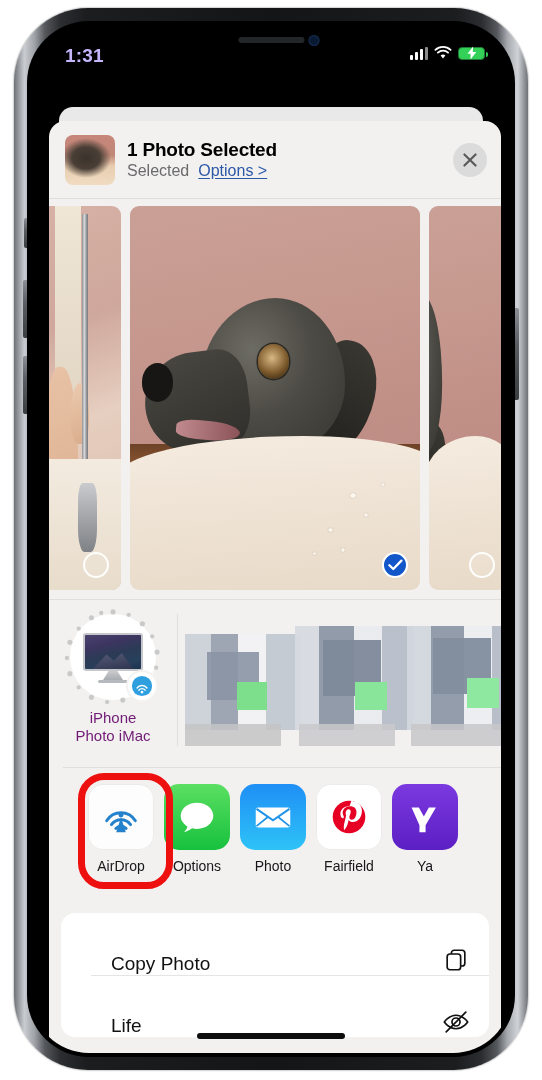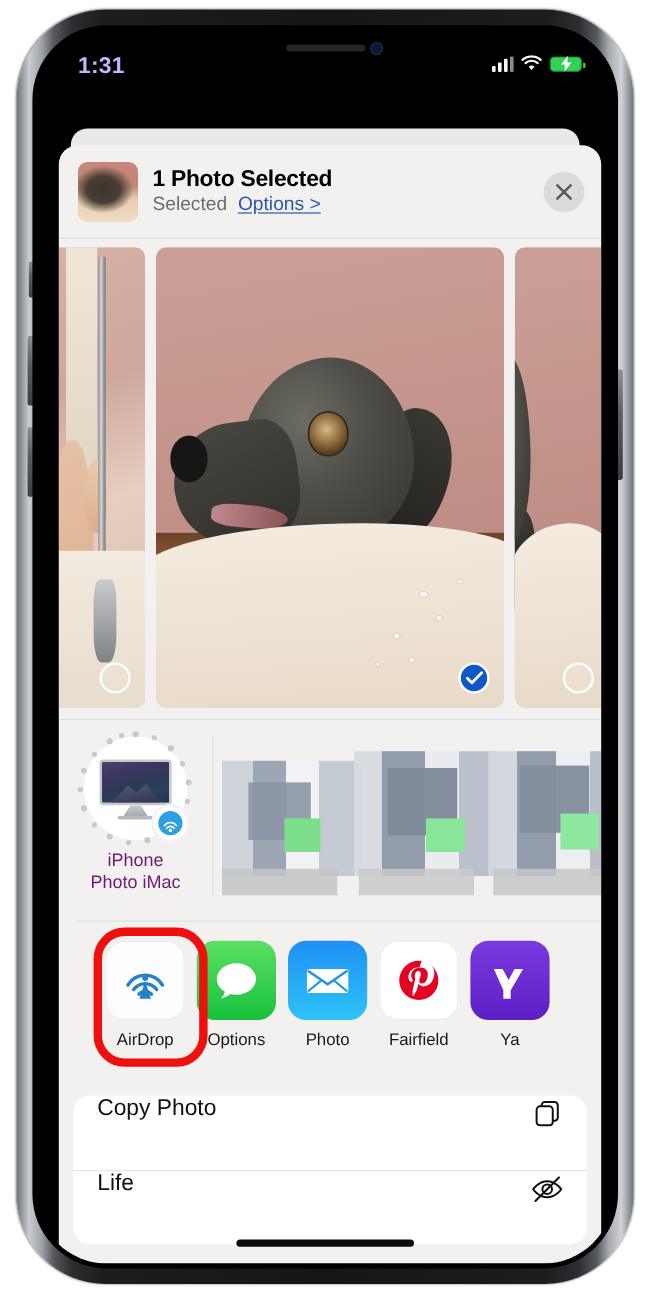--- a/index.html
+++ b/index.html
@@ -287,22 +287,22 @@
     border: 7px solid #ee0f0f; border-radius: 26px;
     pointer-events: none; z-index: 20;
   }
 
   
   #action-list {
     margin: 14px 12px 0 12px;
     background: #fff; border-radius: 14px; overflow: hidden;
   }
   .action-row {
-    height: 62px; display: flex; align-items: flex-start;
-    padding: 0 18px 0 20px; cursor: pointer;
+    height: 62px; display: flex; align-items: flex-end;
+    padding: 0 18px 0 20px; cursor: pointer; margin-left: 30px;
   }
   .action-row + .action-row { border-top: 1px solid #e6e5e4; }
   .action-label { flex: 1 1 auto; font-size: 19px; color: #121214; }
   .action-icon { width: 30px; height: 30px; flex: none; display:flex; align-items:center; justify-content:center; }
 
   #home-indicator {
     position: absolute; left: 50%; transform: translateX(-50%);
     bottom: 14px; width: 148px; height: 6px;
     border-radius: 3px; background: #0d0d0d; z-index: 30;
   }

